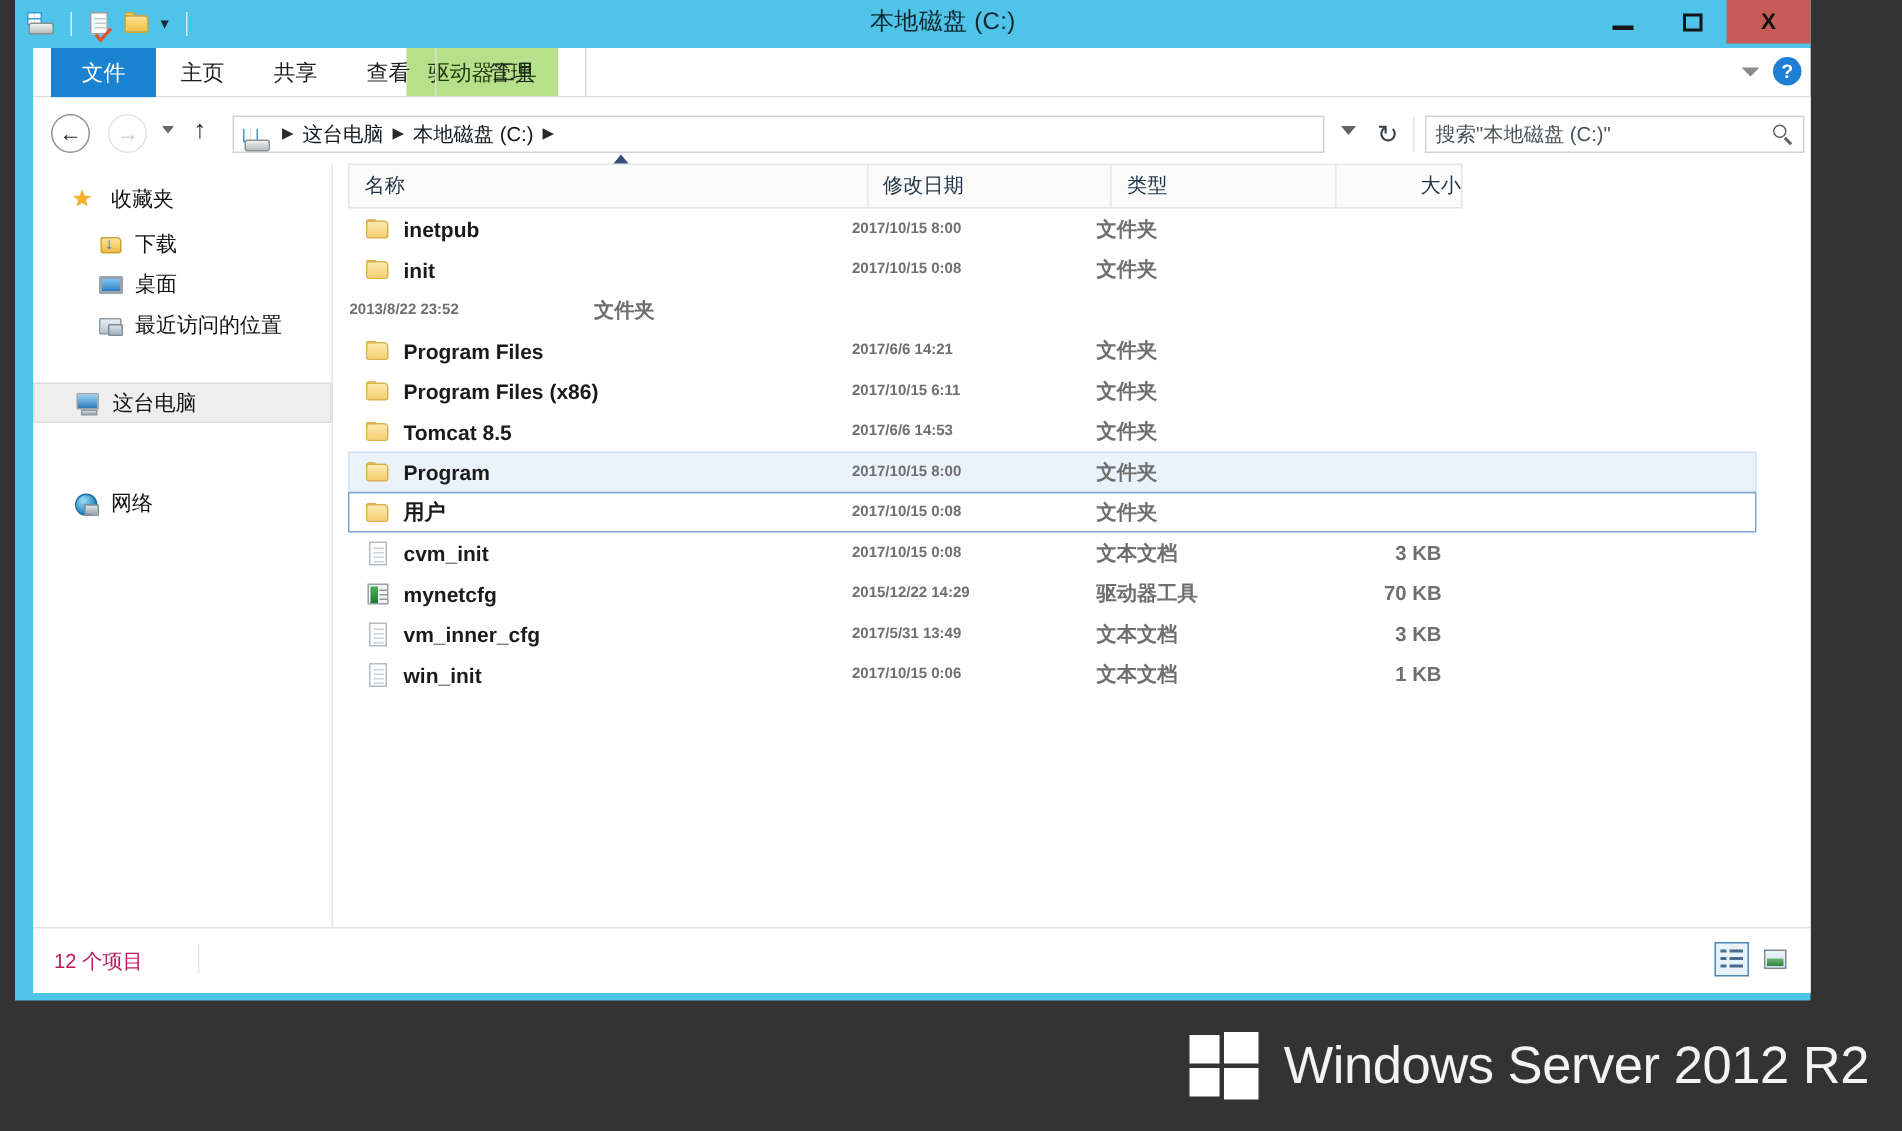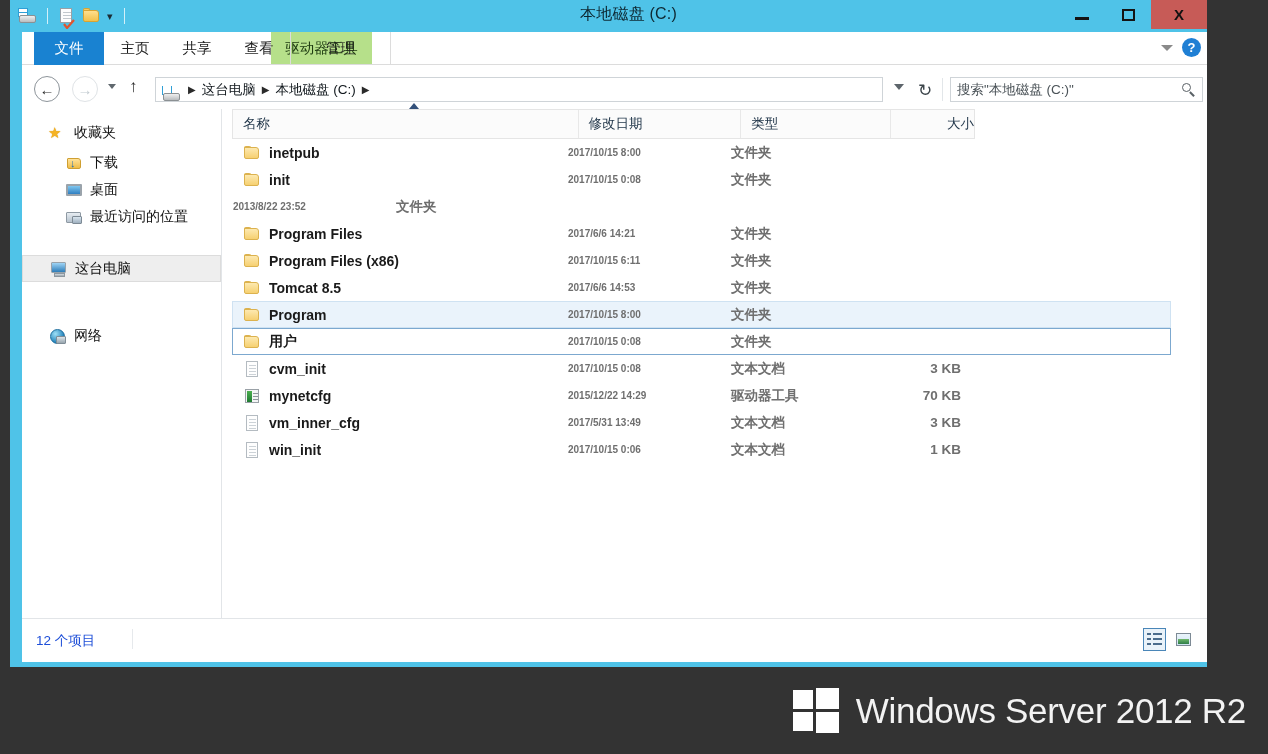--- a/index.html
+++ b/index.html
@@ -177,21 +177,21 @@
   .f-txt .pg i { position:absolute; left:2px; width:7px; height:1px; background:#ccd2d7; }
   .f-exe .sq { position:absolute; left:3px; top:2px; width:14px; height:14px; background:#f3f4f5; border:1px solid #9aa1a7; }
   .f-exe .sq i { position:absolute; left:1px; top:1px; width:5px; height:11px; background:linear-gradient(#4caf50,#1f7a32); }
   .f-exe .sq b { position:absolute; left:7px; top:2px; width:5px; height:1.4px; background:#8e969c; }
 
   
   #statusbar {
     position: absolute; left: 0; top: 553px; width: 1185px; height: 44px;
     background: #ffffff; border-top: 1px solid #e2e5e8;
   }
-  #statusbar .scount { position:absolute; left: 14px; top: 13px; font-size: 13.5px; color: #1d4ed8; }
+  #statusbar .scount { position:absolute; left: 14px; top: 13px; font-size: 13.5px; color: #be185d; }
   #statusbar .ssep { position:absolute; left: 110px; top: 10px; width: 1px; height: 20px; background:#e6e9ec; }
   .viewbtns { position:absolute; right: 12px; top: 9px; display:flex; gap: 6px; }
   .vb { width: 23px; height: 23px; display:flex; align-items:center; justify-content:center; position: relative; }
   .vb.sel { border: 1px solid #4a86b8; background:#e9f2f9; }
   .vb-details { width: 15px; height: 13px; position: relative; }
   .vb-details i { position:absolute; left:0; width:4px; height:2px; background:#4a6c8c; }
   .vb-details b { position:absolute; left:6px; width:9px; height:2px; background:#4a6c8c; }
   .vb-icons { width: 15px; height: 13px; border: 1px solid #7d8a95; background: linear-gradient(#eaf4fb,#cfe3f1); position:relative; }
   .vb-icons i { position:absolute; left:1px; bottom:1px; width:11px; height:5px; background:linear-gradient(#6fb86b,#2f7d49); }
 

